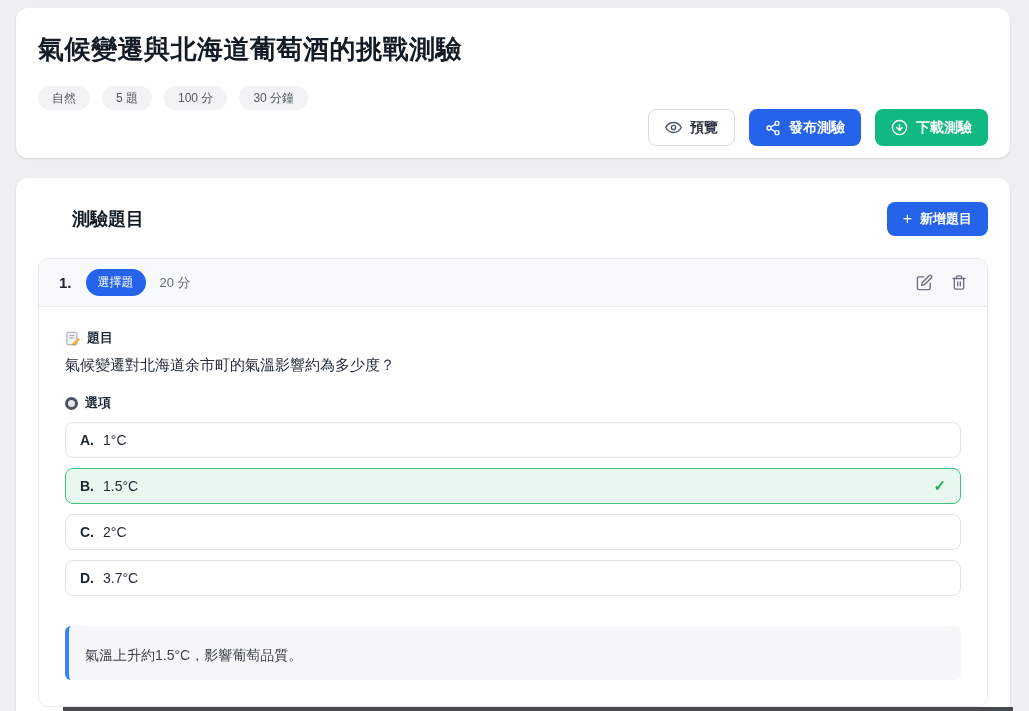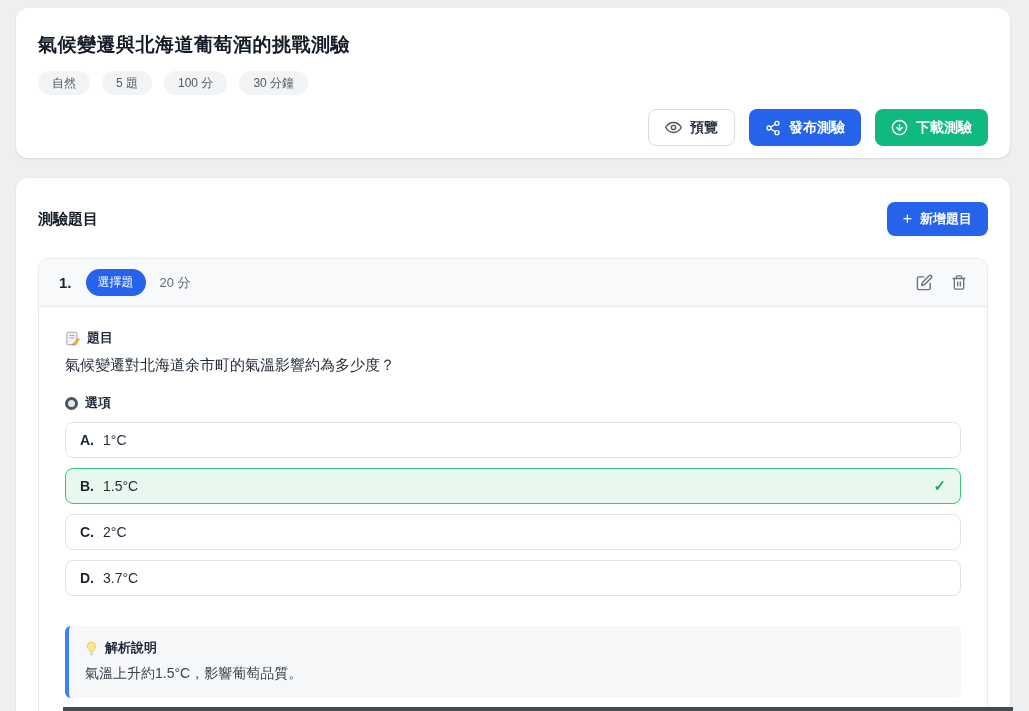--- a/index.html
+++ b/index.html
@@ -15,42 +15,42 @@
     position: absolute;
     left: 16px;
     width: 994px;
     background: #ffffff;
     border-radius: 12px;
     box-shadow: 0 1px 3px rgba(16,24,40,.07), 0 1px 2px rgba(16,24,40,.05);
   }
   .card-top { top: 8px; height: 150px; padding: 24px 22px; }
   .card-main { top: 178px; height: 560px; padding: 24px 22px; }
 
-  .quiz-title { font-size: 19px; font-weight: 700; color: #131c26; letter-spacing: .5px; }
-  .tag-row { display: flex; gap: 12px; margin-top: 13px; }
+  .quiz-title { font-size: 26px; font-weight: 700; color: #131c26; letter-spacing: .5px; }
+  .tag-row { display: flex; gap: 12px; margin-top: 19px; }
   .tag {
     background: #f1f3f5; color: #525b63; font-size: 12px;
     padding: 5px 14px; border-radius: 999px; line-height: 1.2;
   }
   .actions-row {
     position: absolute; right: 22px; top: 101px;
     display: flex; gap: 14px;
   }
   .btn {
     display: inline-flex; align-items: center; gap: 8px;
     height: 37px; padding: 0 16px; border-radius: 8px;
     font-size: 14px; font-weight: 700; cursor: pointer; border: none;
     font-family: "Liberation Sans", sans-serif;
   }
   .btn-ghost { background: #ffffff; border: 1px solid #d9dde2; color: #2b3440; }
   .btn-blue  { background: #2563eb; color: #ffffff; }
   .btn-green { background: #10b981; color: #ffffff; }
 
   .panel-head { display: flex; align-items: center; justify-content: space-between; }
-  .panel-title { font-size: 15px; font-weight: 700; color: #131c26; }
+  .panel-title { font-size: 18px; font-weight: 700; color: #131c26; margin-left: 34px; }
   .btn-add { height: 34px; font-size: 13px; }
   .btn-add .plus { font-size: 16px; font-weight: 400; line-height: 1; }
 
   .question-card {
     margin-top: 22px;
     border: 1px solid #e8eaee; border-radius: 10px;
     overflow: hidden;
   }
   .q-header {
     height: 48px; background: #f8f9fa;
@@ -220,29 +220,19 @@
           <span class="letter">C.</span>
           <span>2°C</span>
         </div>
         <div class="option">
           <span class="letter">D.</span>
           <span>3.7°C</span>
         </div>
       </div>
 
       <div class="explanation">
-        <div class="section-label">
-          <span>
-            <svg width="13" height="15" viewBox="0 0 24 28">
-              <path d="M12 2a8 8 0 0 0-5 14.2c1 .9 1.6 2 1.8 3.3h6.4c.2-1.3.8-2.4 1.8-3.3A8 8 0 0 0 12 2z" fill="#fde68a" stroke="#f0c24b" stroke-width="1.6"></path>
-              <line x1="9.2" y1="23" x2="14.8" y2="23" stroke="#b9c0c9" stroke-width="2"></line>
-              <line x1="10" y1="26" x2="14" y2="26" stroke="#b9c0c9" stroke-width="2"></line>
-            </svg>
-          </span>
-          <span>解析說明</span>
-        </div>
         <div class="explanation-text">氣溫上升約1.5°C，影響葡萄品質。</div>
       </div>
     </div>
   </div>
 </div>
 
 <div class="bottom-bar"></div>
 
 </body></html>

